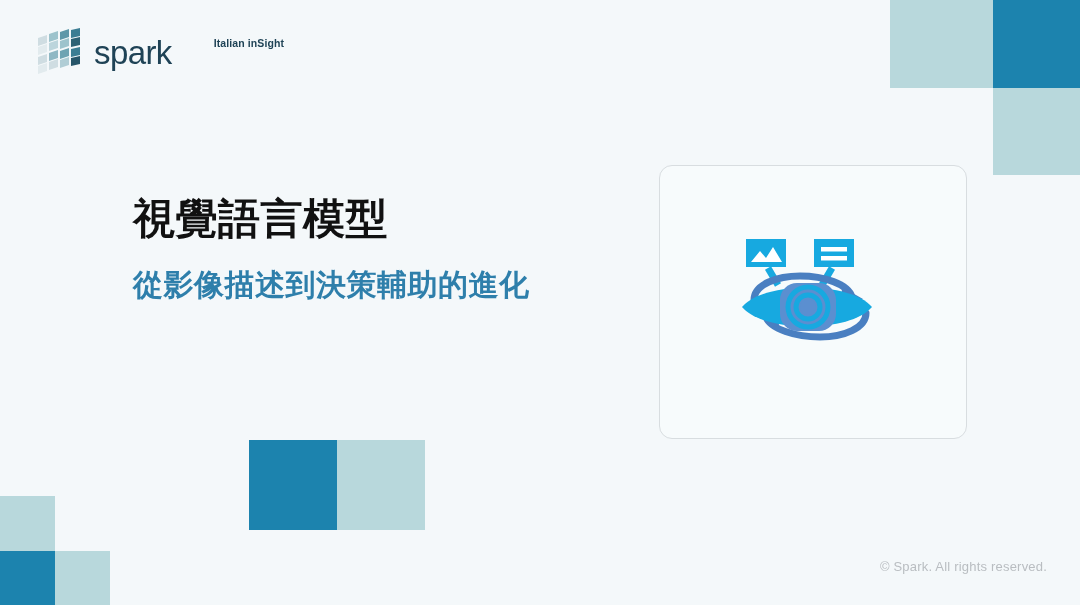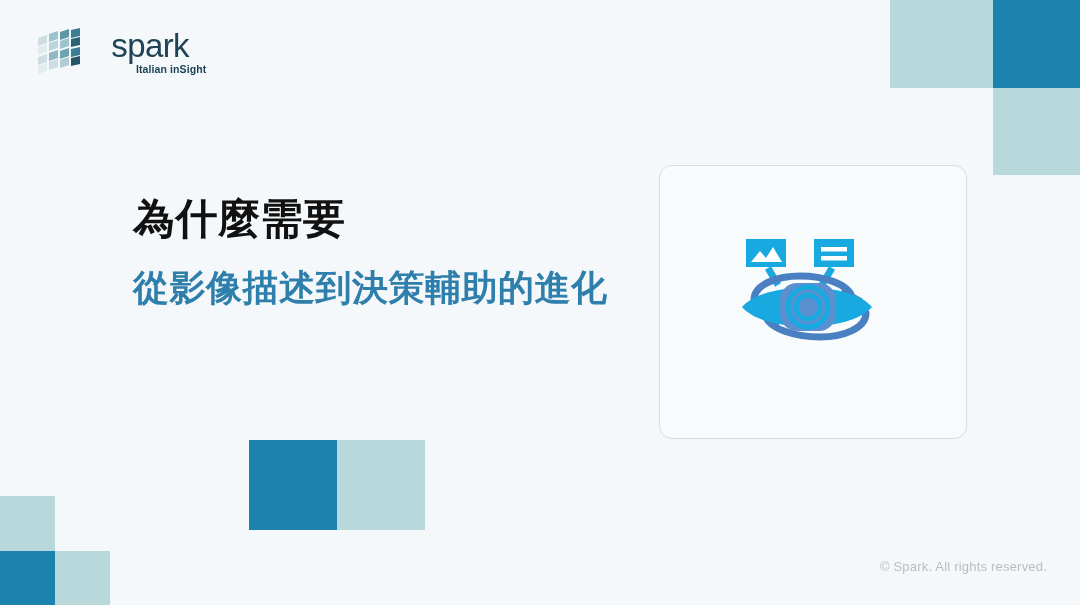--- a/index.html
+++ b/index.html
@@ -20,40 +20,40 @@
   .sq-bl-light1 { left:0;     top:496px; width:55px;  height:55px;  background:#b8d8dc; }
   .sq-bl-dark   { left:0;     top:551px; width:55px;  height:54px;  background:#1c83ae; }
   .sq-bl-light2 { left:55px;  top:551px; width:55px;  height:54px;  background:#b8d8dc; }
 
   .sq-c-dark    { left:249px; top:440px; width:88px;  height:90px;  background:#1c83ae; }
   .sq-c-light   { left:337px; top:440px; width:88px;  height:90px;  background:#b8d8dc; }
 
   
   .logo { position:absolute; left:37px; top:28px; display:flex; align-items:center; gap:11px; }
   .logo-mark { width:46px; height:48px; display:block; }
-  .logo-text { display:flex; flex-direction:column; align-items:center; }
+  .logo-text { display:flex; flex-direction:row; align-items:flex-start; }
   .logo-word {
     font-size:33px; font-weight:400; color:#1f4356;
     letter-spacing:-0.6px; line-height:1.0;
     font-family:"Liberation Sans","DejaVu Sans",sans-serif;
   }
   .logo-tag {
     font-size:10.5px; font-weight:700; color:#1f4356;
     letter-spacing:0.1px; margin-top:1px; margin-left:42px;
   }
 
   
   .headline { position:absolute; left:133px; top:192px; width:500px; }
   .title-line {
     font-size:42px; font-weight:700; color:#111111;
     line-height:1.30; letter-spacing:0.5px; white-space:nowrap;
   }
   .subtitle {
     margin-top:18px;
-    font-size:36px; font-weight:700; color:#2e7fab;
+    font-size:30px; font-weight:700; color:#2e7fab;
     line-height:1.3; letter-spacing:0.5px; white-space:nowrap;
   }
 
   
   .card {
     position:absolute; left:659px; top:165px; width:308px; height:274px;
     background:#f7fbfc; border:1px solid #d8dde0; border-radius:13px;
     display:flex; align-items:center; justify-content:center;
   }
   .card-art { width:150px; height:150px; display:block; }
@@ -101,21 +101,21 @@
     <path d="M34 21 L43 19 L43 27 L34 29 Z" fill="#3b7d93"></path>
     <path d="M34 30 L43 28 L43 36 L34 38 Z" fill="#27566a"></path>
   </svg>
   <div class="logo-text">
     <div class="logo-word">spark</div>
     <div class="logo-tag">Italian inSight</div>
   </div>
 </div>
 
 <div class="headline">
-  <div class="title-line">為什麼需要</div>
+  <div class="title-line">視覺語言模型</div>
   <div class="subtitle">從影像描述到決策輔助的進化</div>
 </div>
 
 <div class="card">
   <svg class="card-art" viewBox="0 0 150 150">
 
     <g>
       <rect x="8" y="12" width="40" height="28" fill="#17a9e0"></rect>
       <path d="M13 35 L22 24 L28 31 L35 20 L44 35 Z" fill="#ffffff"></path>
     </g>

